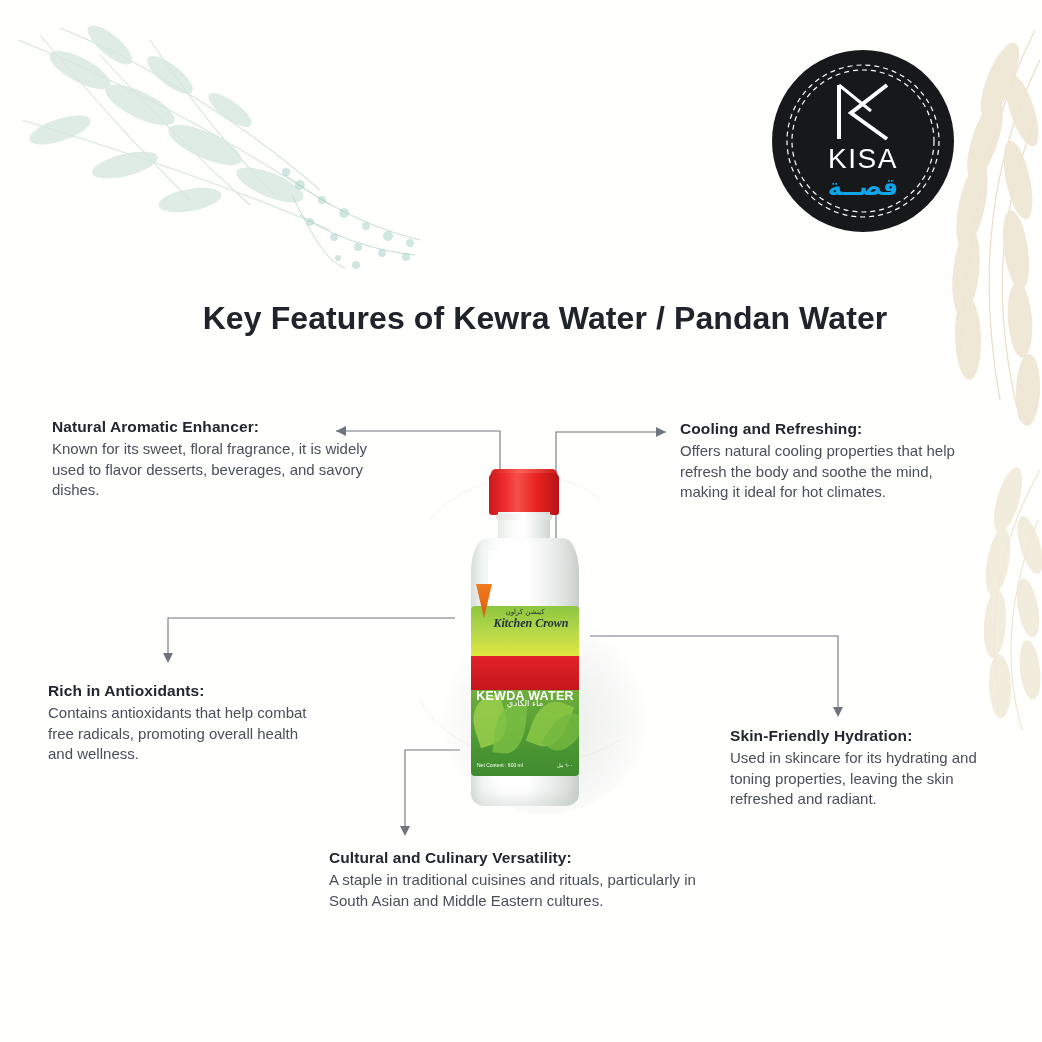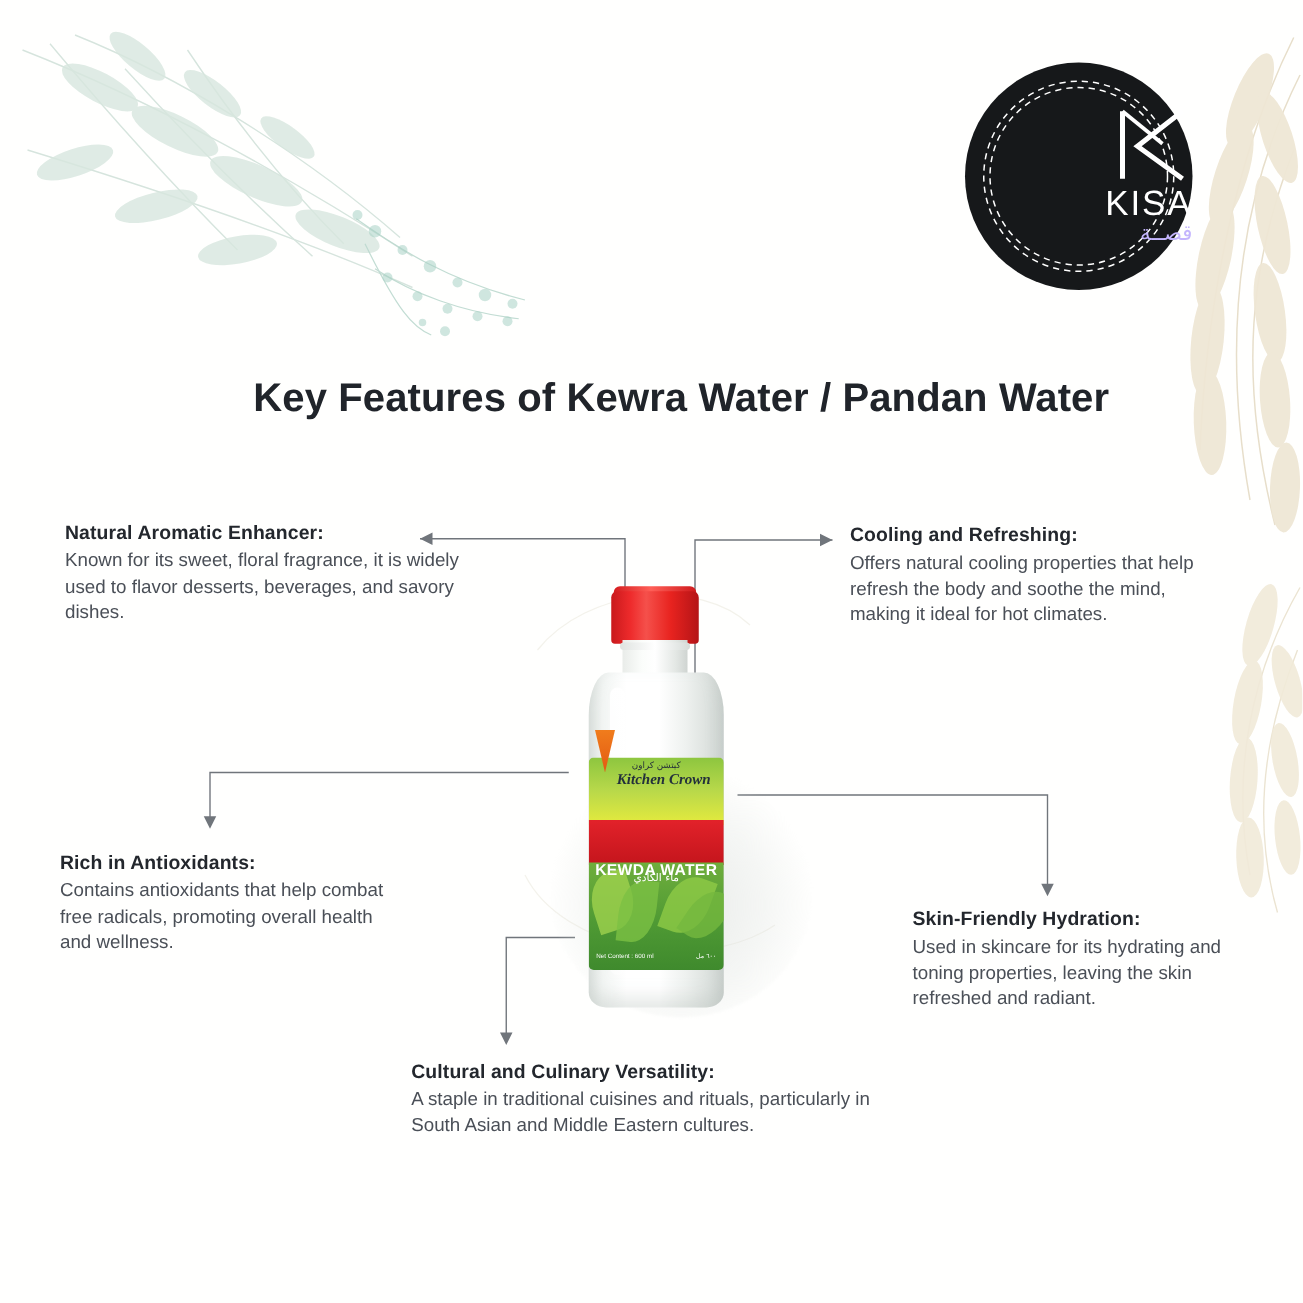--- a/index.html
+++ b/index.html
@@ -52,42 +52,43 @@
     position: absolute;
     left: 11px; top: 11px;
     width: 160px; height: 160px;
   }
   .logo-text-wrap {
     position: absolute;
     left: 0; top: 0;
     width: 182px; height: 182px;
     display: flex;
     flex-direction: column;
-    align-items: flex-end;
+    align-items: center;
     justify-content: center;
   }
   .logo-k {
     width: 64px;
     height: 62px;
     margin-bottom: 2px;
   }
   .logo-word {
     color: #ffffff;
     font-size: 28px;
     letter-spacing: 1.5px;
     font-weight: 400;
     line-height: 1;
     font-family: "Liberation Sans", sans-serif;
   }
   .logo-arabic {
-    color: #c4b5fd;
-    font-size: 17px;
+    color: #0ea5e9;
+    font-size: 24px;
     line-height: 1.1;
     margin-top: 1px;
     font-family: "DejaVu Sans", sans-serif;
+    font-weight: bold;
   }
 
   
   .headline {
     position: absolute;
     left: 0;
     top: 300px;
     width: 1042px;
     text-align: center;
     font-size: 32px;

